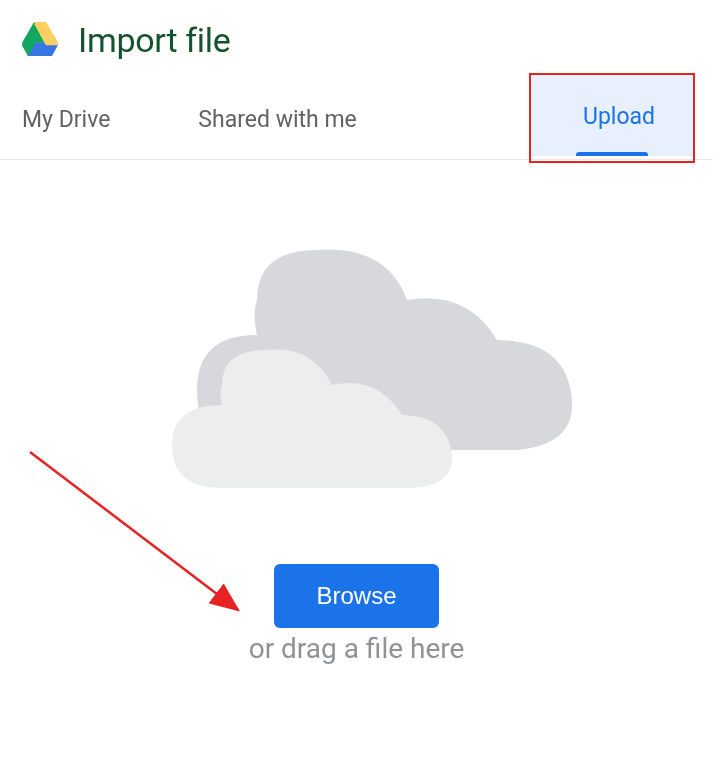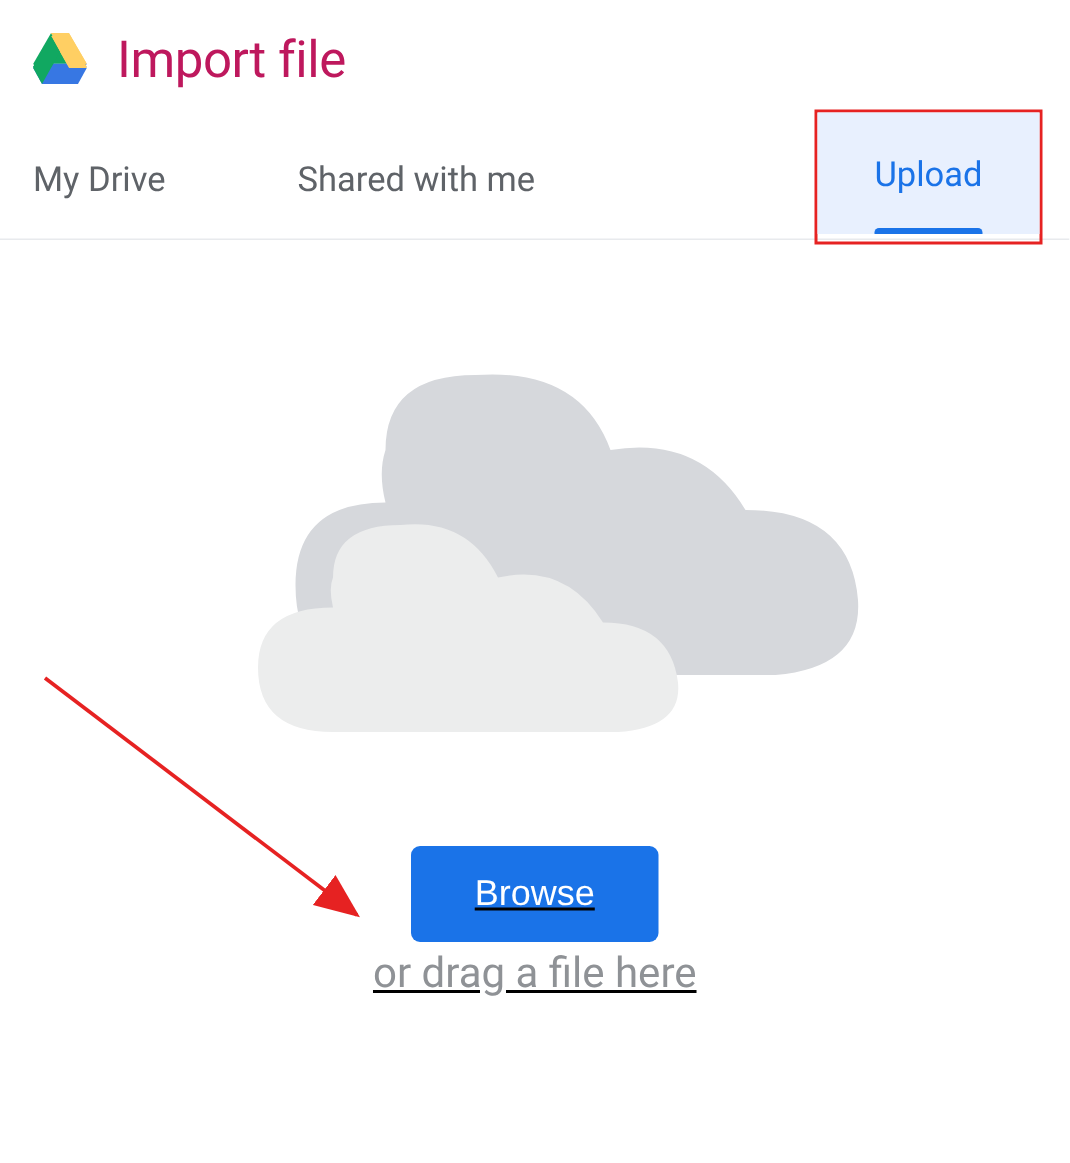--- a/index.html
+++ b/index.html
@@ -17,42 +17,42 @@
       padding: 20px 22px 18px 22px;
       gap: 20px;
     }
     .drive-logo {
       width: 36px;
       height: 32px;
     }
     .title {
       font-size: 34px;
       font-weight: 400;
-      color: #be185d;
+      color: #14532d;
       letter-spacing: -0.3px;
       text-align: center;
     }
     .tabs {
       display: flex;
       border-bottom: 1px solid #e8eaed;
       padding: 0 10px;
       gap: 24px;
     }
     .tab {
       padding: 28px 32px 26px 12px;
       font-size: 23px;
       color: #5f6368;
       cursor: pointer;
       position: relative;
       margin-right: 20px;
     }
     .tab.active {
       color: #1a73e8;
       background: #e8f0fe;
-      padding: 28px 38px 26px 38px;
+      padding: 28px 38px 26px 52px;
       margin-right: 0;
     }
     .tab.active::after {
       content: '';
       position: absolute;
       bottom: 0;
       left: 50%;
       transform: translateX(-50%);
       width: 72px;
       height: 4px;
@@ -64,21 +64,20 @@
       margin-left: auto;
       margin-top: -5px;
       margin-bottom: -4px;
       margin-right: 8px;
     }
     .content {
       display: flex;
       flex-direction: column;
       align-items: center;
       padding-top: 80px;
-      text-decoration: underline;
     }
     .cloud-illustration {
       width: 460px;
       height: 250px;
       margin-bottom: 70px;
     }
     .browse-btn {
       background: #1a73e8;
       color: #fff;
       font-size: 24px;

